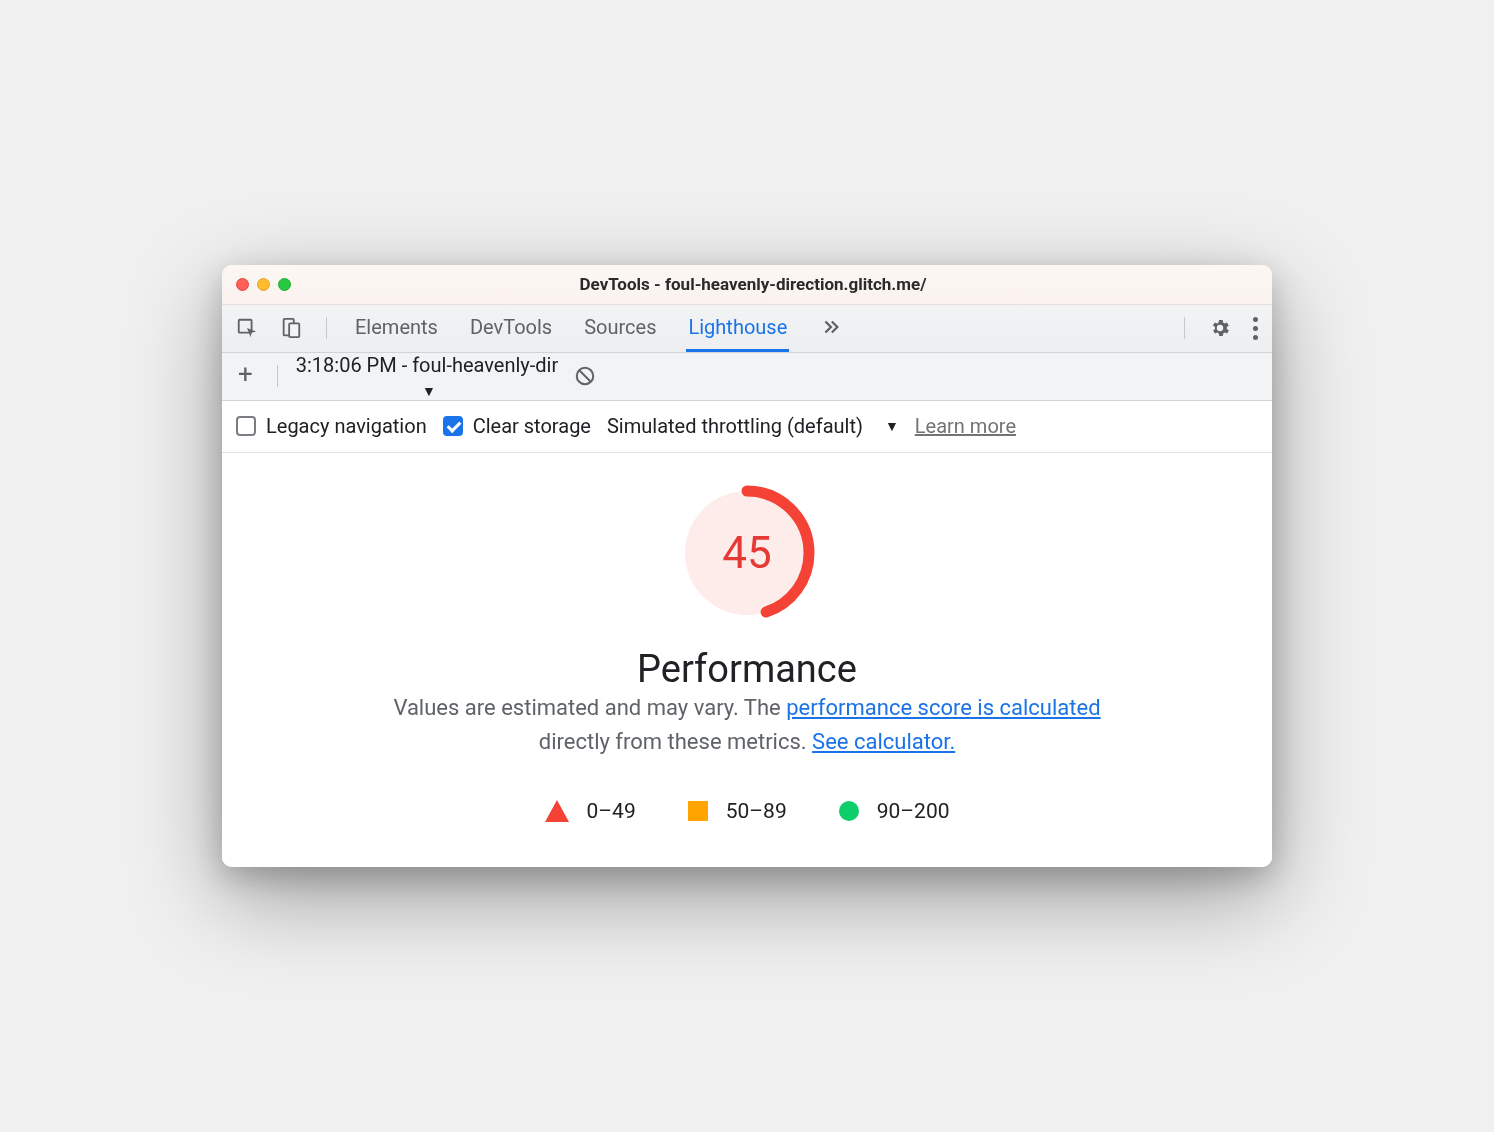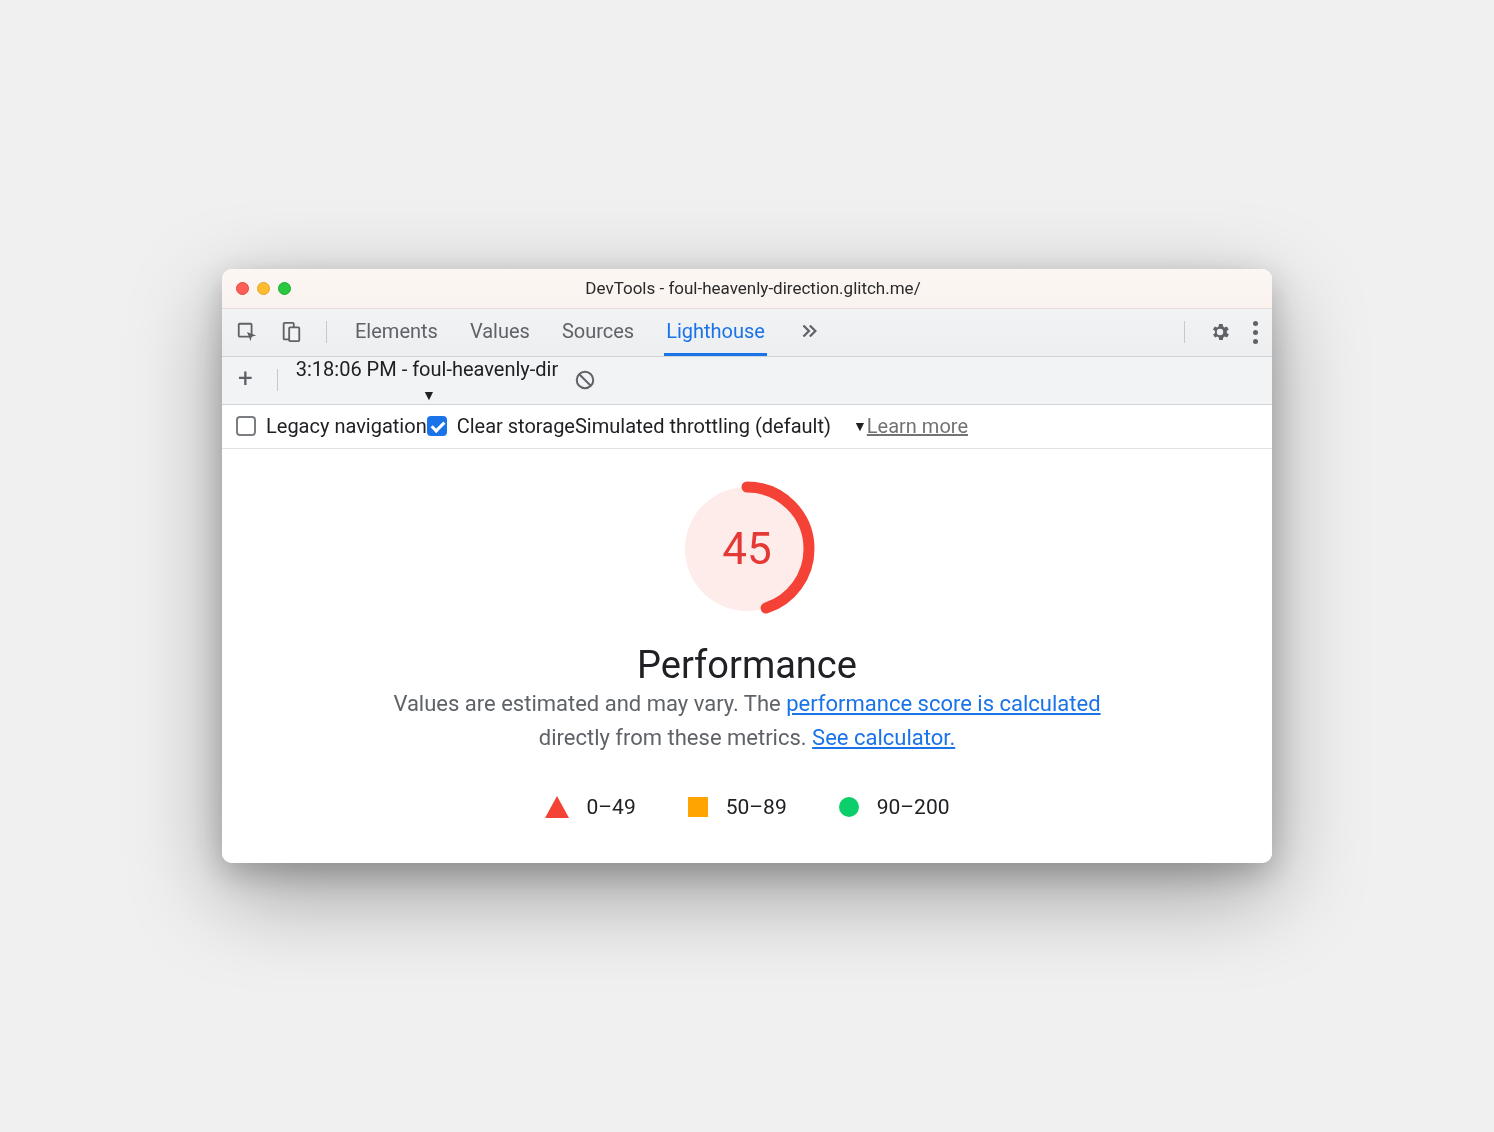--- a/index.html
+++ b/index.html
@@ -28,21 +28,21 @@
   position: relative;
   border-bottom: 1px solid #e5dedb;
 }
 .traffic-lights { display: flex; gap: 8px; }
 .light { width: 13px; height: 13px; border-radius: 50%; }
 .light.red { background: #ff5f57; border: 1px solid #e24640; }
 .light.yellow { background: #febc2e; border: 1px solid #e0a528; }
 .light.green { background: #28c840; border: 1px solid #1dad2f; }
 .title-text {
   position: absolute; left: 12px; right: 0; text-align: center;
-  font-size: 17px; font-weight: 400; color: #2a2a2a;
+  font-size: 17px; font-weight: 700; color: #2a2a2a;
   pointer-events: none;
 }
 .tabbar {
   display: flex; align-items: center; height: 48px;
   background: linear-gradient(#f1f3f4, #eceeef);
   border-bottom: 1px solid #d0d4d8;
   padding: 0 8px;
 }
 .tabbar-left { display: flex; align-items: center; gap: 10px; padding-right: 8px; }
 .icon-btn { display: inline-flex; align-items: center; justify-content: center; color: #5f6368; cursor: pointer; padding: 6px; border-radius: 4px; }
@@ -55,23 +55,23 @@
   display: flex; align-items: center; height: 48px;
   background: #f1f3f4; border-bottom: 1px solid #d0d4d8;
   padding: 0 10px; gap: 10px;
 }
 .plus { font-size: 26px; color: #5f6368; padding: 0 6px 4px 6px; cursor: pointer; line-height: 1; }
 .report-select { display: flex; align-items: center; gap: 6px; color: #202124; font-size: 20px; cursor: pointer; flex-direction: column; }
 .truncate { max-width: 300px; white-space: nowrap; overflow: hidden; text-overflow: clip; }
 .caret-down { font-size: 14px; color: #202124; margin-left: 4px; }
 .ban-icon svg { stroke: #5f6368; }
 .options-row {
-  display: flex; align-items: center; height: 44px;
+  display: flex; align-items: center; height: 52px;
   background: #fff; border-bottom: 1px solid #e0e2e5;
-  padding: 0 14px; font-size: 20px; color: #202124;
+  padding: 0 14px; gap: 16px; font-size: 20px; color: #202124;
 }
 .chk { display: flex; align-items: center; gap: 10px; cursor: pointer; }
 .box { width: 20px; height: 20px; border: 2px solid #7a7e83; border-radius: 4px; display: inline-block; }
 .box.checked { background: #1a73e8; border-color: #1a73e8; position: relative; }
 .box.checked::after { content: ""; position: absolute; left: 5px; top: 1px; width: 5px; height: 10px; border: solid #fff; border-width: 0 3px 3px 0; transform: rotate(45deg); }
 .throttling { display: flex; align-items: center; gap: 8px; cursor: pointer; }
 .learn-more { text-decoration: underline; color: #737373; cursor: pointer; }
 .url-row {
   display: flex; align-items: center; height: 58px;
   background: #fff; border-bottom: 1px solid #e8eaec;
@@ -125,21 +125,21 @@
       <span class="icon-btn">
         <svg width="22" height="22" viewBox="0 0 24 24" fill="none" stroke="#5f6368" stroke-width="2">
             <rect x="4" y="2" width="11" height="18" rx="1"></rect>
             <rect x="10" y="7" width="11" height="15" rx="1" fill="#f1f3f4"></rect>
           </svg>
       </span>
       <span class="vdiv"></span>
     </div>
     <div class="tabs">
       <div class="tab">Elements</div>
-      <div class="tab">Values</div>
+      <div class="tab">DevTools</div>
       <div class="tab">Sources</div>
       <div class="tab active">Lighthouse</div>
       <div class="tab">
         <svg width="22" height="22" viewBox="0 0 24 24" fill="none" stroke="#5f6368" stroke-width="2.5">
             <path d="M7 6 L13 12 L7 18"></path>
             <path d="M14 6 L20 12 L14 18"></path>
           </svg>
       </div>
     </div>
     <div class="tabbar-right">

